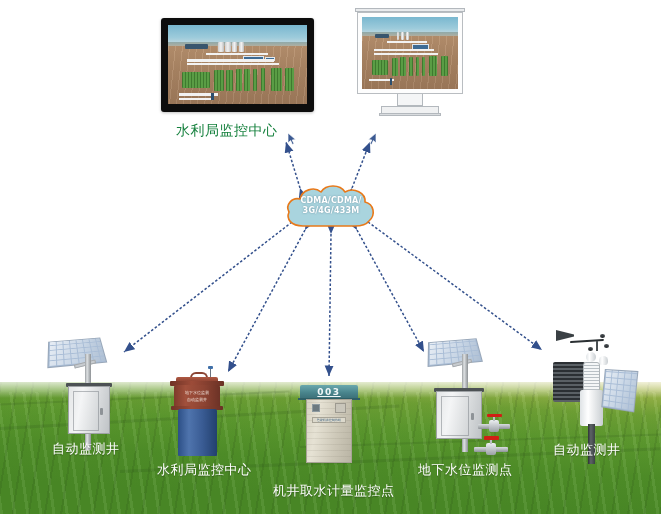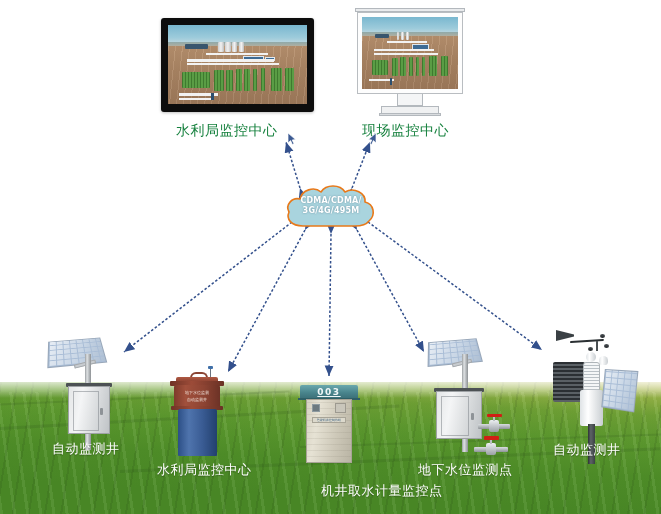--- a/index.html
+++ b/index.html
@@ -309,21 +309,20 @@
       <div class="sc-crop" style="left:63%; top:55%; width:3%; height:27%;"></div>
       <div class="sc-crop" style="left:70%; top:54%; width:8%; height:28%;"></div>
       <div class="sc-crop" style="left:82%; top:54%; width:8%; height:28%;"></div>
       <div class="sc-pipe" style="left:7%; top:86%; width:26%; height:2px;"></div>
       <div class="sc-bldg" style="left:29%; top:85%; width:2%; height:9%;"></div>
     </div>
   </div>
   <div class="monitor2-neck"></div>
   <div class="monitor2-base"></div>
   <div class="monitor2-base2"></div>
-  <div class="top-label" style="left:362px; top:122px;">现场监控中心</div>
 
   <svg class="arrow-layer" width="661" height="514" viewBox="0 0 661 514">
     <defs>
       <marker id="ah" markerWidth="9" markerHeight="9" refX="7" refY="3" orient="auto" markerUnits="strokeWidth">
         <path d="M0,0 L7,3 L0,6 z" fill="#33508c"></path>
       </marker>
     </defs>
     <g stroke="#33508c" stroke-width="1.5" stroke-dasharray="2.5 2" fill="none" marker-start="url(#ah)" marker-end="url(#ah)">
 
       <line x1="300" y1="188" x2="286" y2="142"></line>
@@ -343,21 +342,21 @@
   </svg>
 
   <div class="cloud-wrap">
     <svg width="96" height="48" viewBox="0 0 96 48">
       <path d="M20,44 C8,44 3,37 6,30 C2,23 9,15 17,17 C19,8 31,4 38,10
                C43,2 57,2 62,10 C71,5 83,11 82,20 C91,22 93,33 86,39
                C83,43 78,44 72,44 Z" fill="#a9d4de" stroke="#e8791a" stroke-width="1.6" stroke-linejoin="round"></path>
     </svg>
     <div class="cloud-text">
       <span>CDMA/CDMA/</span>
-      <span>3G/4G/495M</span>
+      <span>3G/4G/433M</span>
     </div>
   </div>
 
   <div>
     <div class="solar" style="left:48px; top:336px; width:56px; height:31px;
          transform: perspective(120px) rotateX(34deg) rotateZ(-6deg);"></div>
     <div class="solar-bracket" style="left:74px; top:362px; width:22px; height:4px; transform:rotate(-14deg);"></div>
     <div class="pole" style="left:85px; top:354px; width:6px; height:96px;"></div>
     <div class="cabinet-top" style="left:66px; top:383px; width:46px; height:4px;"></div>
     <div class="cabinet" style="left:68px; top:386px; width:42px; height:48px;">
@@ -385,21 +384,21 @@
   <div>
     <div class="house-roof" style="left:300px; top:385px; width:58px; height:14px;">
       <div class="house-num" style="top:2px;text-decoration:underline;">003</div>
     </div>
     <div class="house-roof-edge" style="left:298px; top:398px; width:62px; height:2px;"></div>
     <div class="house-body" style="left:306px; top:399px; width:46px; height:64px;">
       <div class="house-win" style="left:5px; top:4px; width:8px; height:8px;"></div>
       <div class="house-box" style="left:28px; top:3px; width:11px; height:10px;"></div>
       <div class="house-sign" style="left:5px; top:17px; width:34px; height:6px;">智能机井控制终端</div>
     </div>
-    <div class="field-label" style="left:273px; top:482px;margin-left:48px;">机井取水计量监控点</div>
+    <div class="field-label" style="left:273px; top:482px;">机井取水计量监控点</div>
   </div>
 
   <div>
     <div class="solar" style="left:428px; top:337px; width:52px; height:29px;
          transform: perspective(120px) rotateX(34deg) rotateZ(-6deg);"></div>
     <div class="solar-bracket" style="left:452px; top:361px; width:20px; height:4px; transform:rotate(-14deg);"></div>
     <div class="pole" style="left:462px; top:354px; width:6px; height:98px;"></div>
     <div class="cabinet-top" style="left:434px; top:388px; width:50px; height:4px;"></div>
     <div class="cabinet" style="left:436px; top:391px; width:46px; height:48px;">
       <div class="cabinet-door" style="left:4px; top:4px; width:28px; height:40px;"></div>

